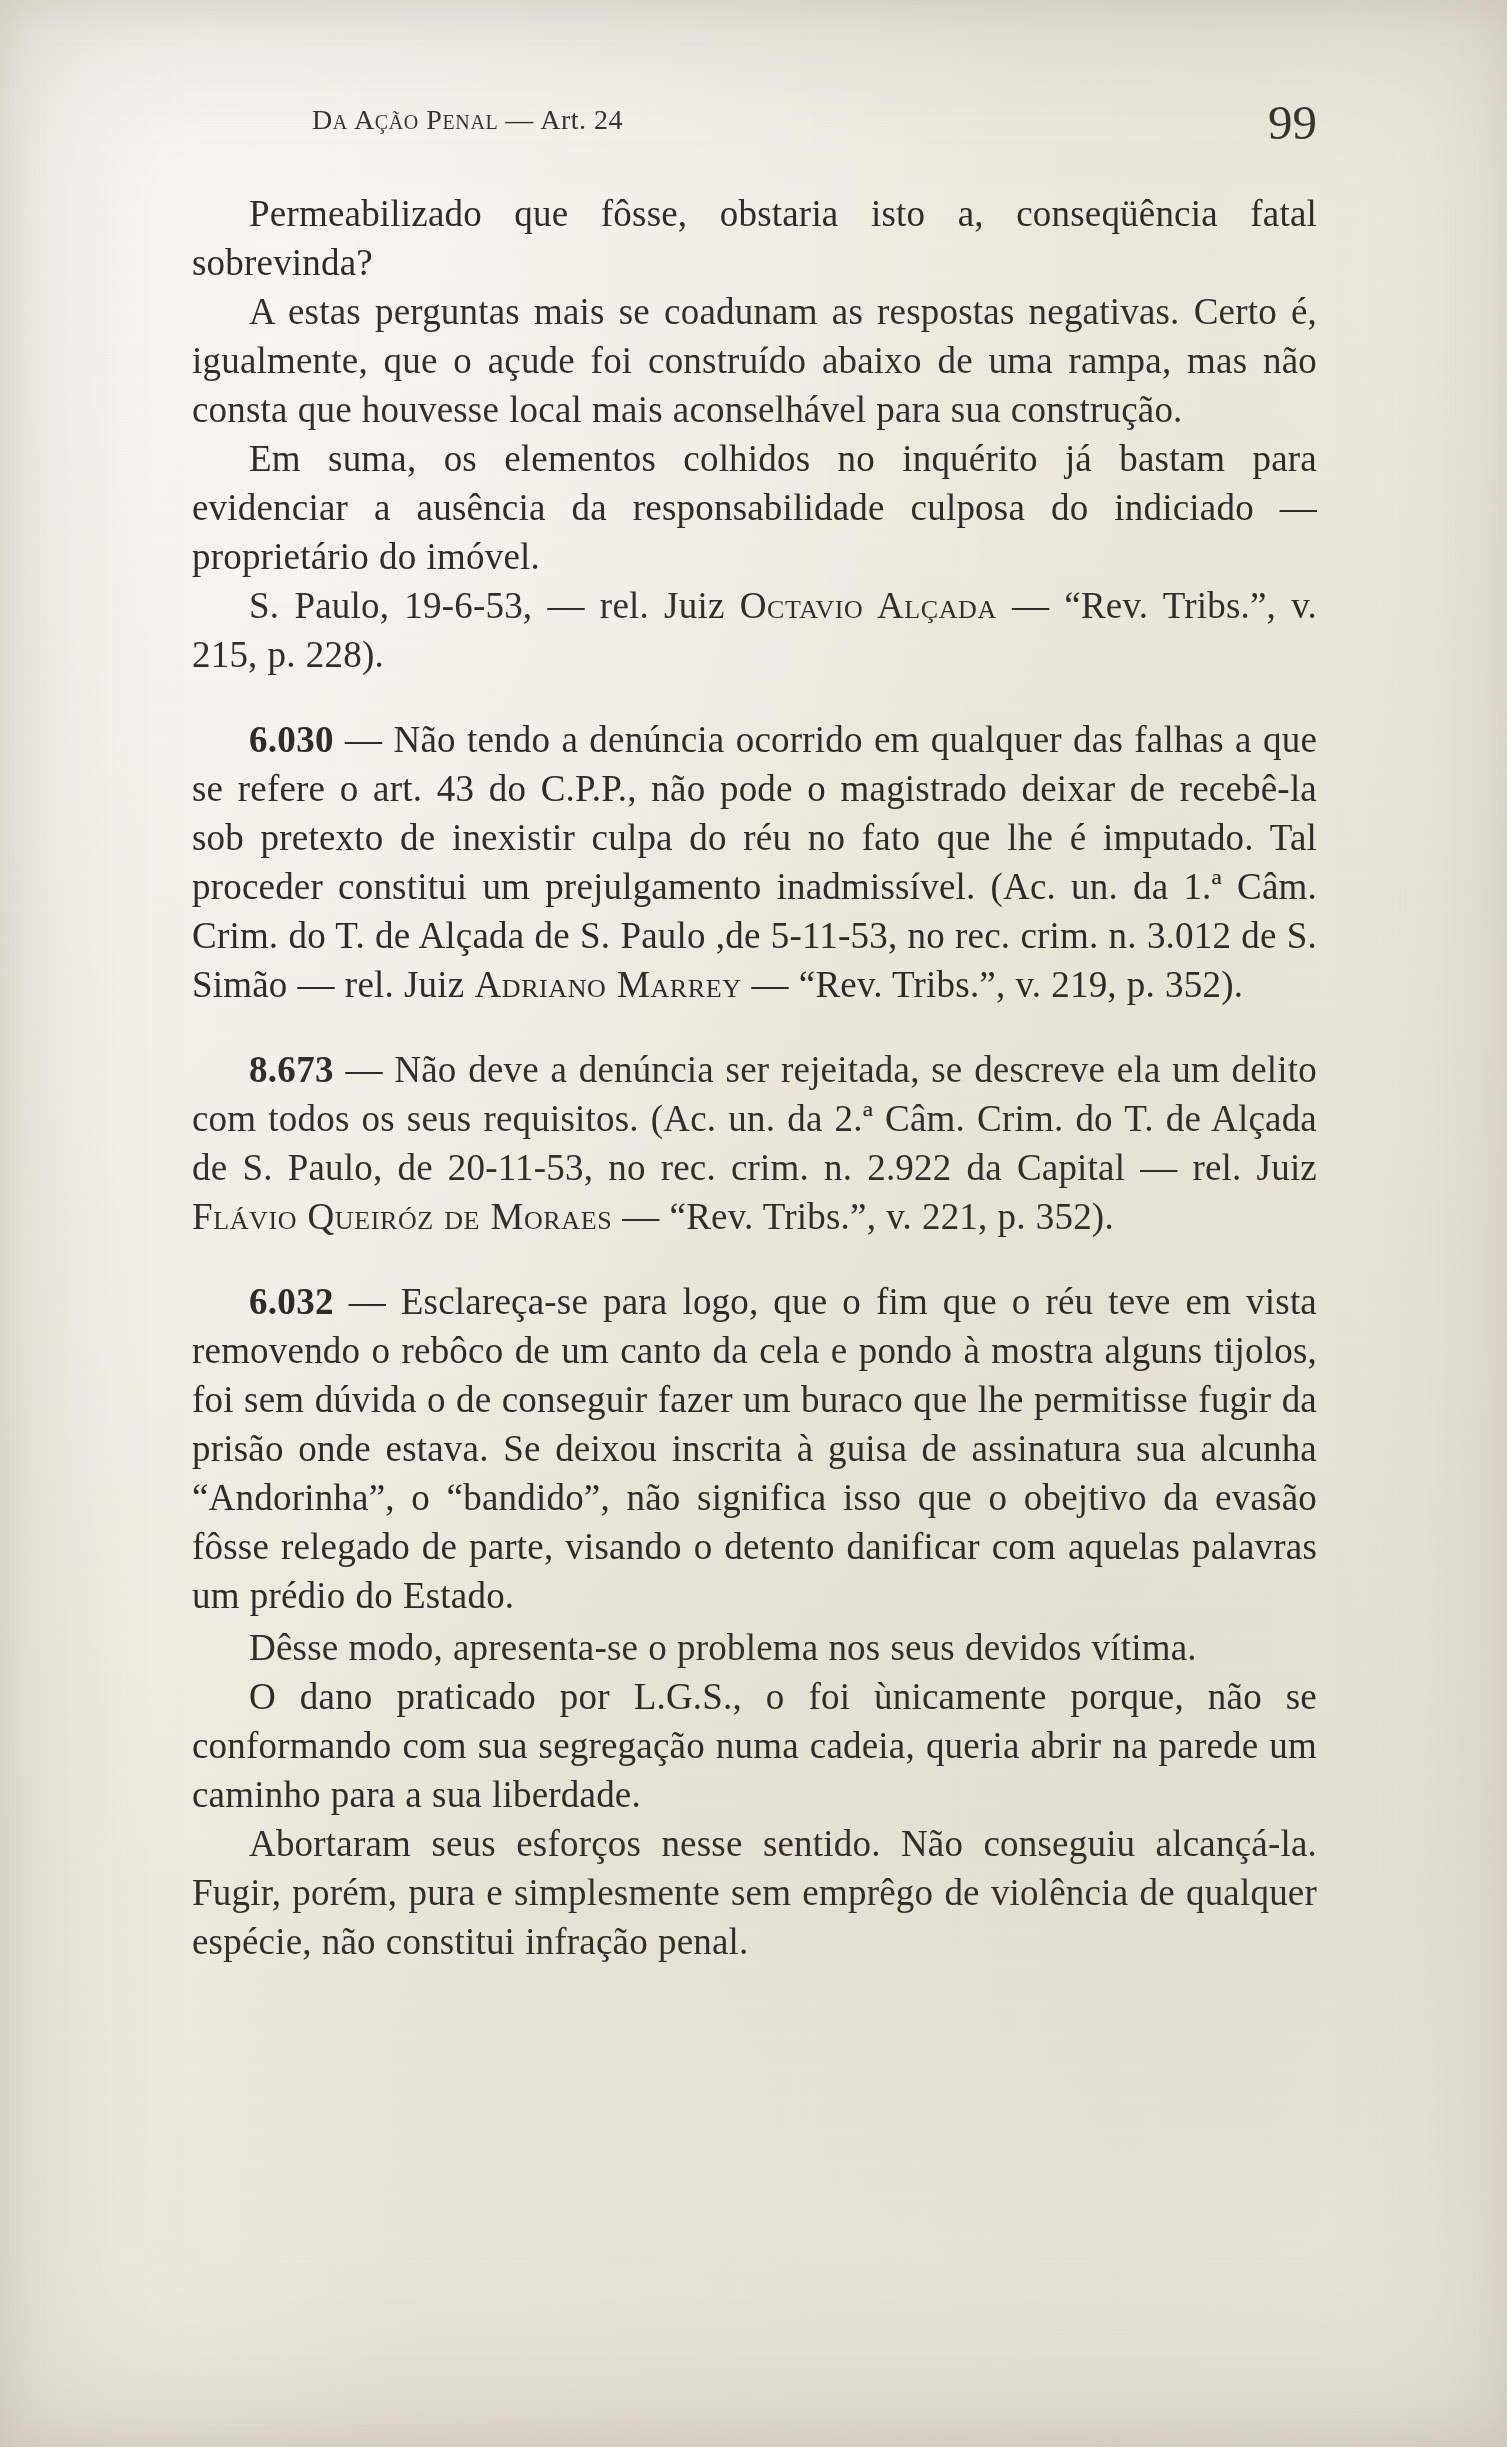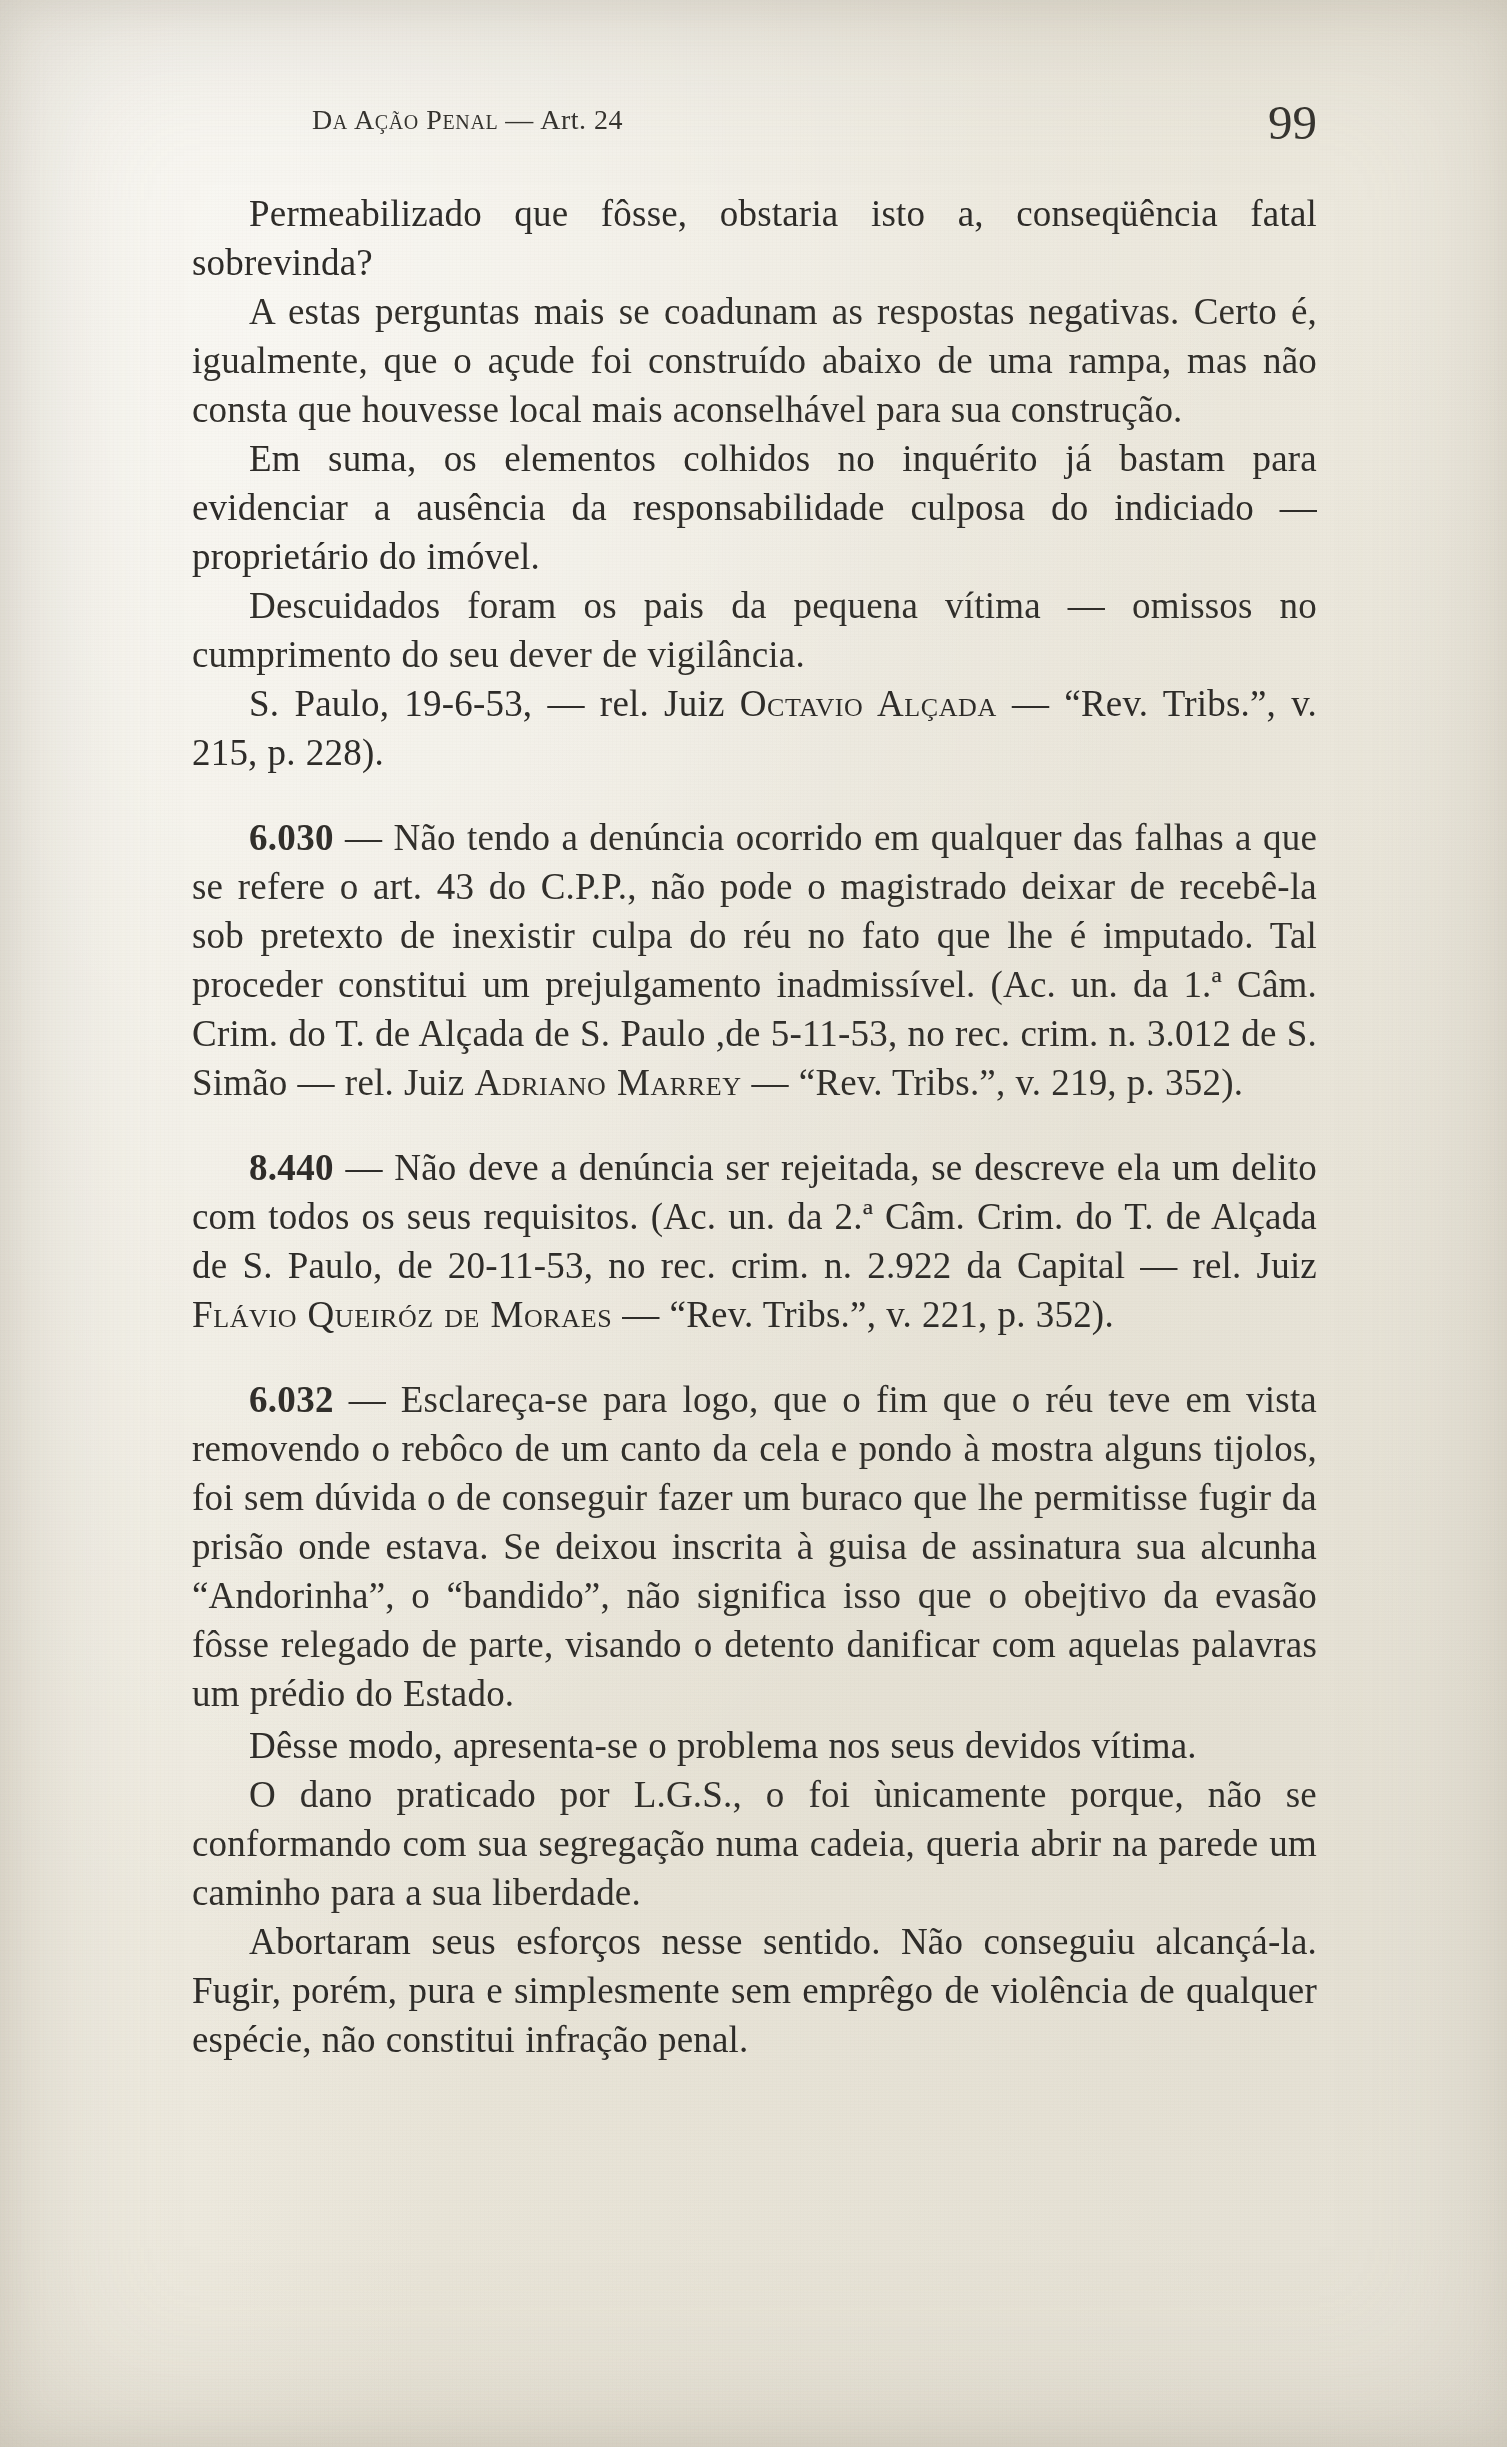--- a/index.html
+++ b/index.html
@@ -111,27 +111,26 @@
     </div>
 
     <div class="body">
 
       <p class="indent">Permeabilizado que fôsse, obstaria isto a, conseqüência fatal sobrevinda?</p>
 
       <p class="indent">A estas perguntas mais se coadunam as respostas negativas. Certo é, igualmente, que o açude foi construído abaixo de uma rampa, mas não consta que houvesse local mais aconselhável para sua construção.</p>
 
       <p class="indent">Em suma, os elementos colhidos no inquérito já bastam para evidenciar a ausência da responsabilidade culposa do indiciado — proprietário do imóvel.</p>
 
-      <p class="indent">Descuidados foram os pais da pequena vítima — omissos no cumprimento do seu dever de vigilância.</p>
 
       <p class="indent"><span>S. Paulo, 19-6-53, — rel. Juiz </span><span class="sc">Octavio Alçada</span><span> — “Rev. Tribs.”, v. 215, p. 228).</span></p>
 
       <p class="indent gap-before"><span class="num">6.030</span><span> — Não tendo a denúncia ocorrido em qualquer das falhas a que se refere o art. 43 do C.P.P., não pode o magistrado deixar de recebê-la sob pretexto de inexistir culpa do réu no fato que lhe é imputado. Tal proceder constitui um prejulgamento inadmissível. (Ac. un. da 1.ª Câm. Crim. do T. de Alçada de S. Paulo ,de 5-11-53, no rec. crim. n. 3.012 de S. Simão — rel. Juiz </span><span class="sc">Adriano Marrey</span><span> — “Rev. Tribs.”, v. 219, p. 352).</span></p>
 
-      <p class="indent gap-before"><span class="num">8.440</span><span> — Não deve a denúncia ser rejeitada, se descreve ela um delito com todos os seus requisitos. (Ac. un. da 2.ª Câm. Crim. do T. de Alçada de S. Paulo, de 20-11-53, no rec. crim. n. 2.922 da Capital — rel. Juiz </span><span class="sc">Flávio Queiróz de Moraes</span><span> — “Rev. Tribs.”, v. 221, p. 352).</span></p>
+      <p class="indent gap-before"><span class="num">8.673</span><span> — Não deve a denúncia ser rejeitada, se descreve ela um delito com todos os seus requisitos. (Ac. un. da 2.ª Câm. Crim. do T. de Alçada de S. Paulo, de 20-11-53, no rec. crim. n. 2.922 da Capital — rel. Juiz </span><span class="sc">Flávio Queiróz de Moraes</span><span> — “Rev. Tribs.”, v. 221, p. 352).</span></p>
 
       <p class="indent gap-before"><span class="num">6.032</span><span> — Esclareça-se para logo, que o fim que o réu teve em vista removendo o rebôco de um canto da cela e pondo à mostra alguns tijolos, foi sem dúvida o de conseguir fazer um buraco que lhe permitisse fugir da prisão onde estava. Se deixou inscrita à guisa de assinatura sua alcunha “Andorinha”, o “bandido”, não significa isso que o obejtivo da evasão fôsse relegado de parte, visando o detento danificar com aquelas palavras um prédio do Estado.</span></p>
 
       <p class="indent gap-small">Dêsse modo, apresenta-se o problema nos seus devidos vítima.</p>
 
       <p class="indent">O dano praticado por L.G.S., o foi ùnicamente porque, não se conformando com sua segregação numa cadeia, queria abrir na parede um caminho para a sua liberdade.</p>
 
       <p class="indent">Abortaram seus esforços nesse sentido. Não conseguiu alcançá-la. Fugir, porém, pura e simplesmente sem emprêgo de violência de qualquer espécie, não constitui infração penal.</p>
 
     </div>

